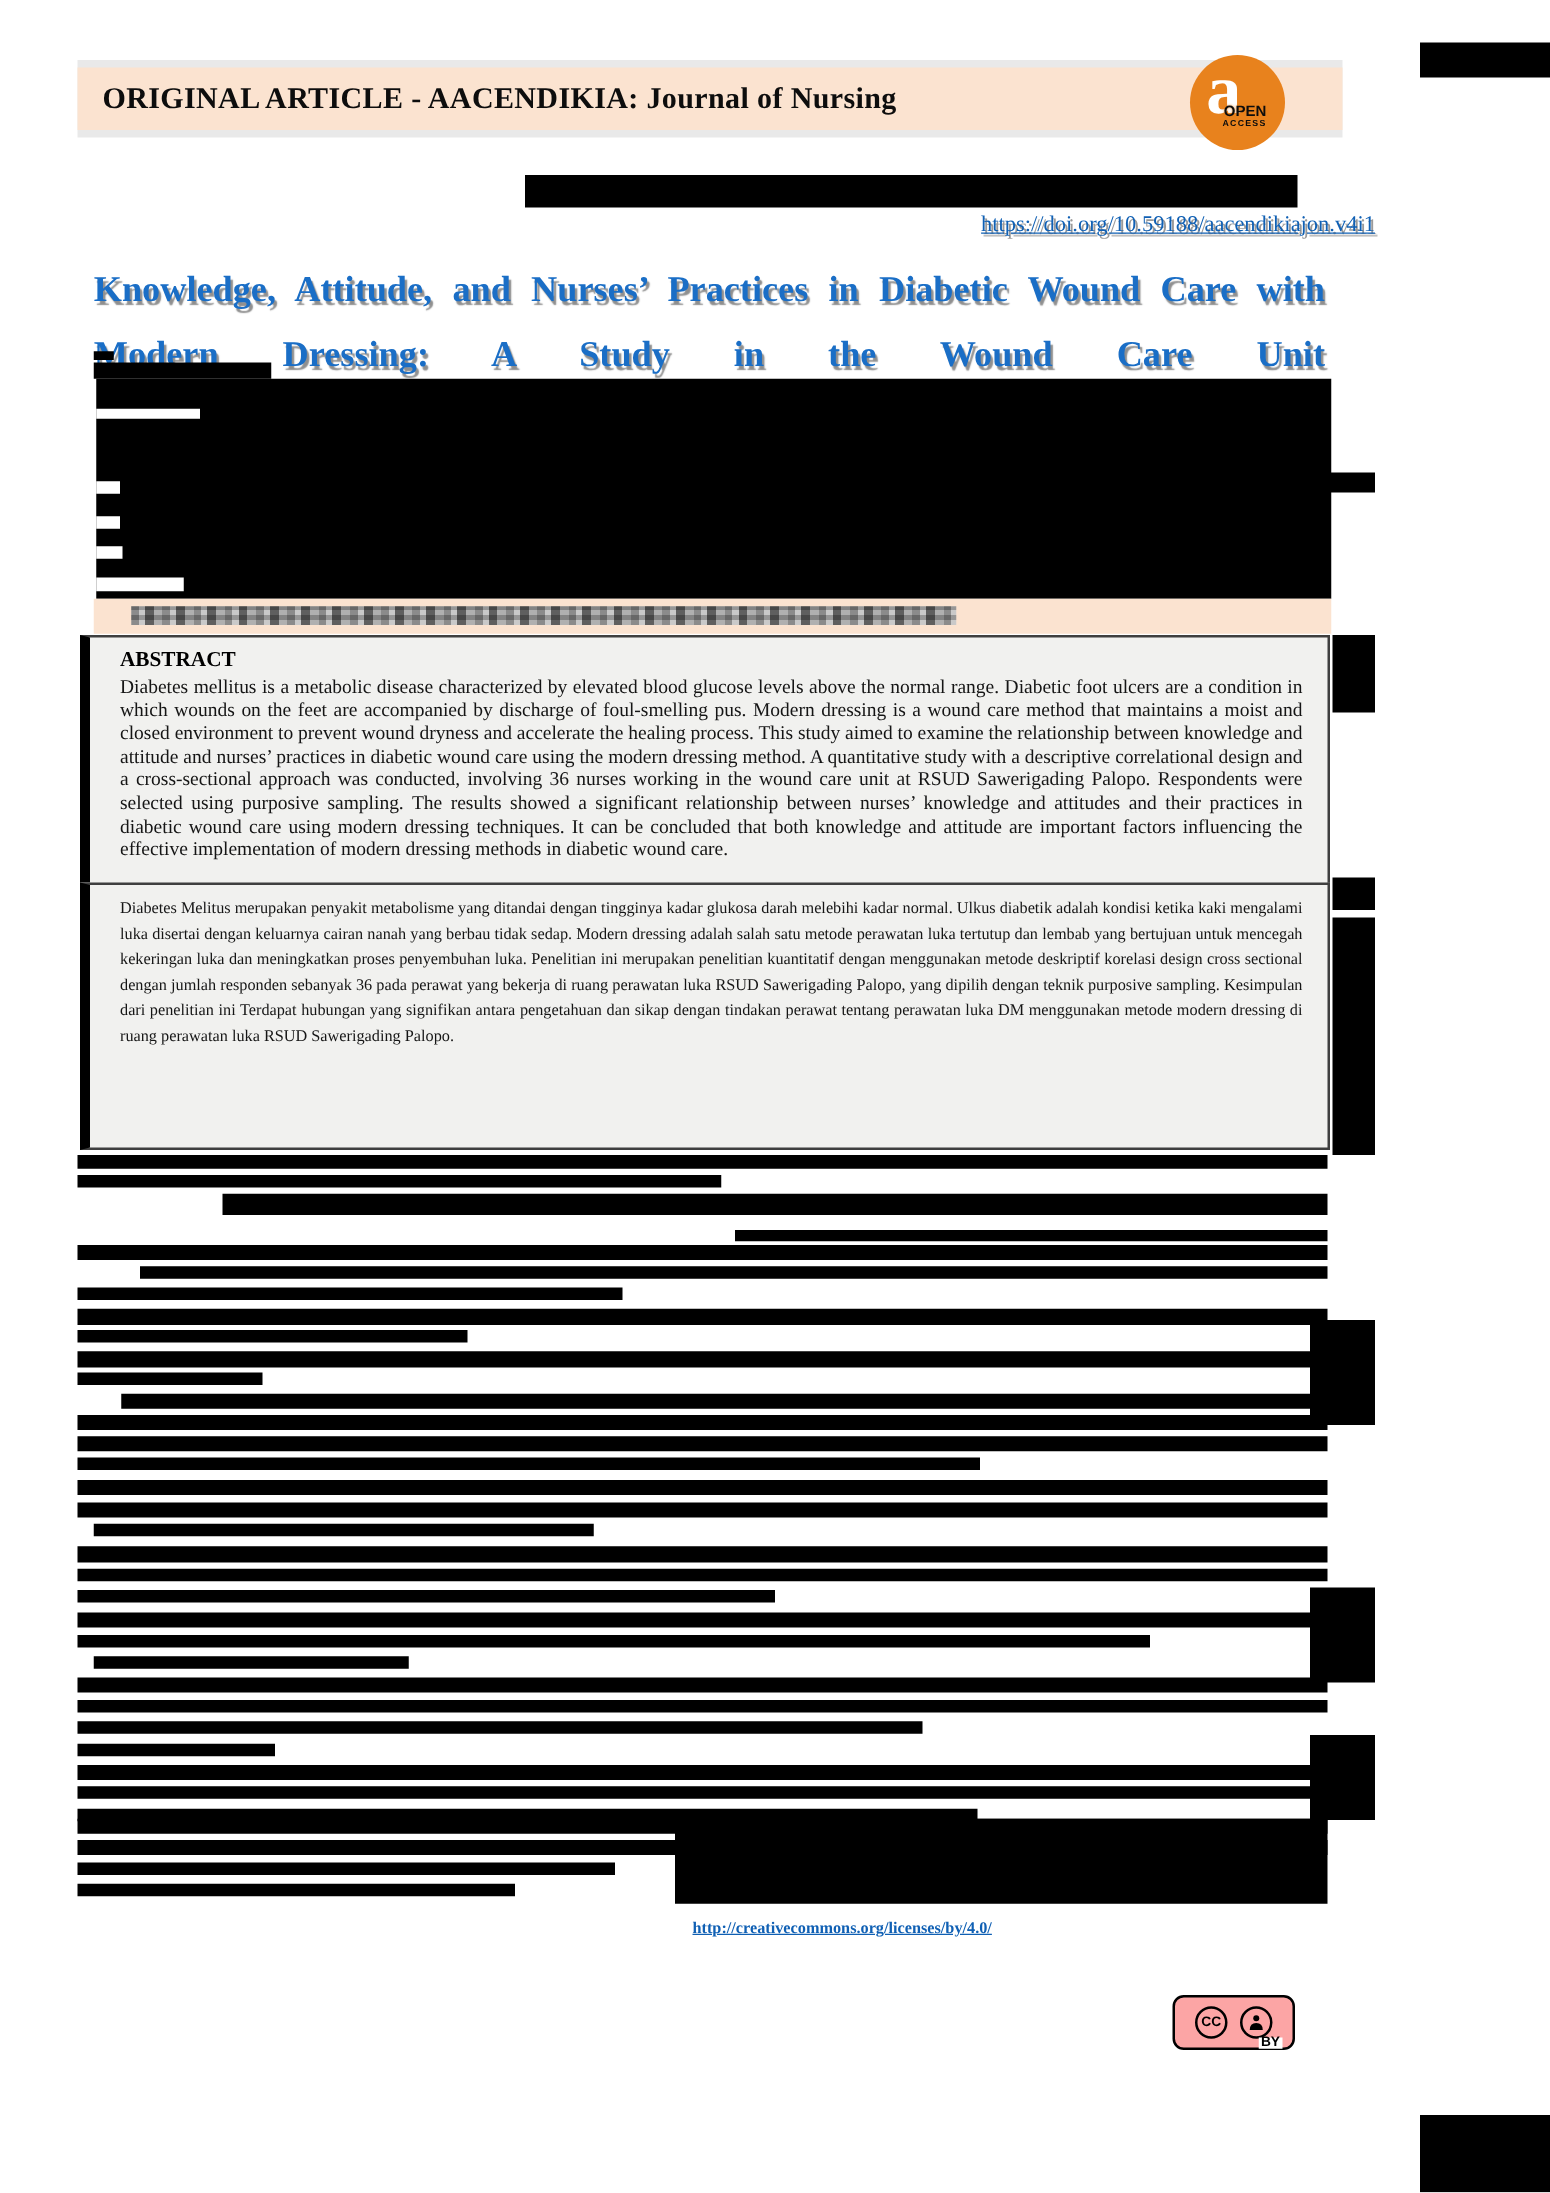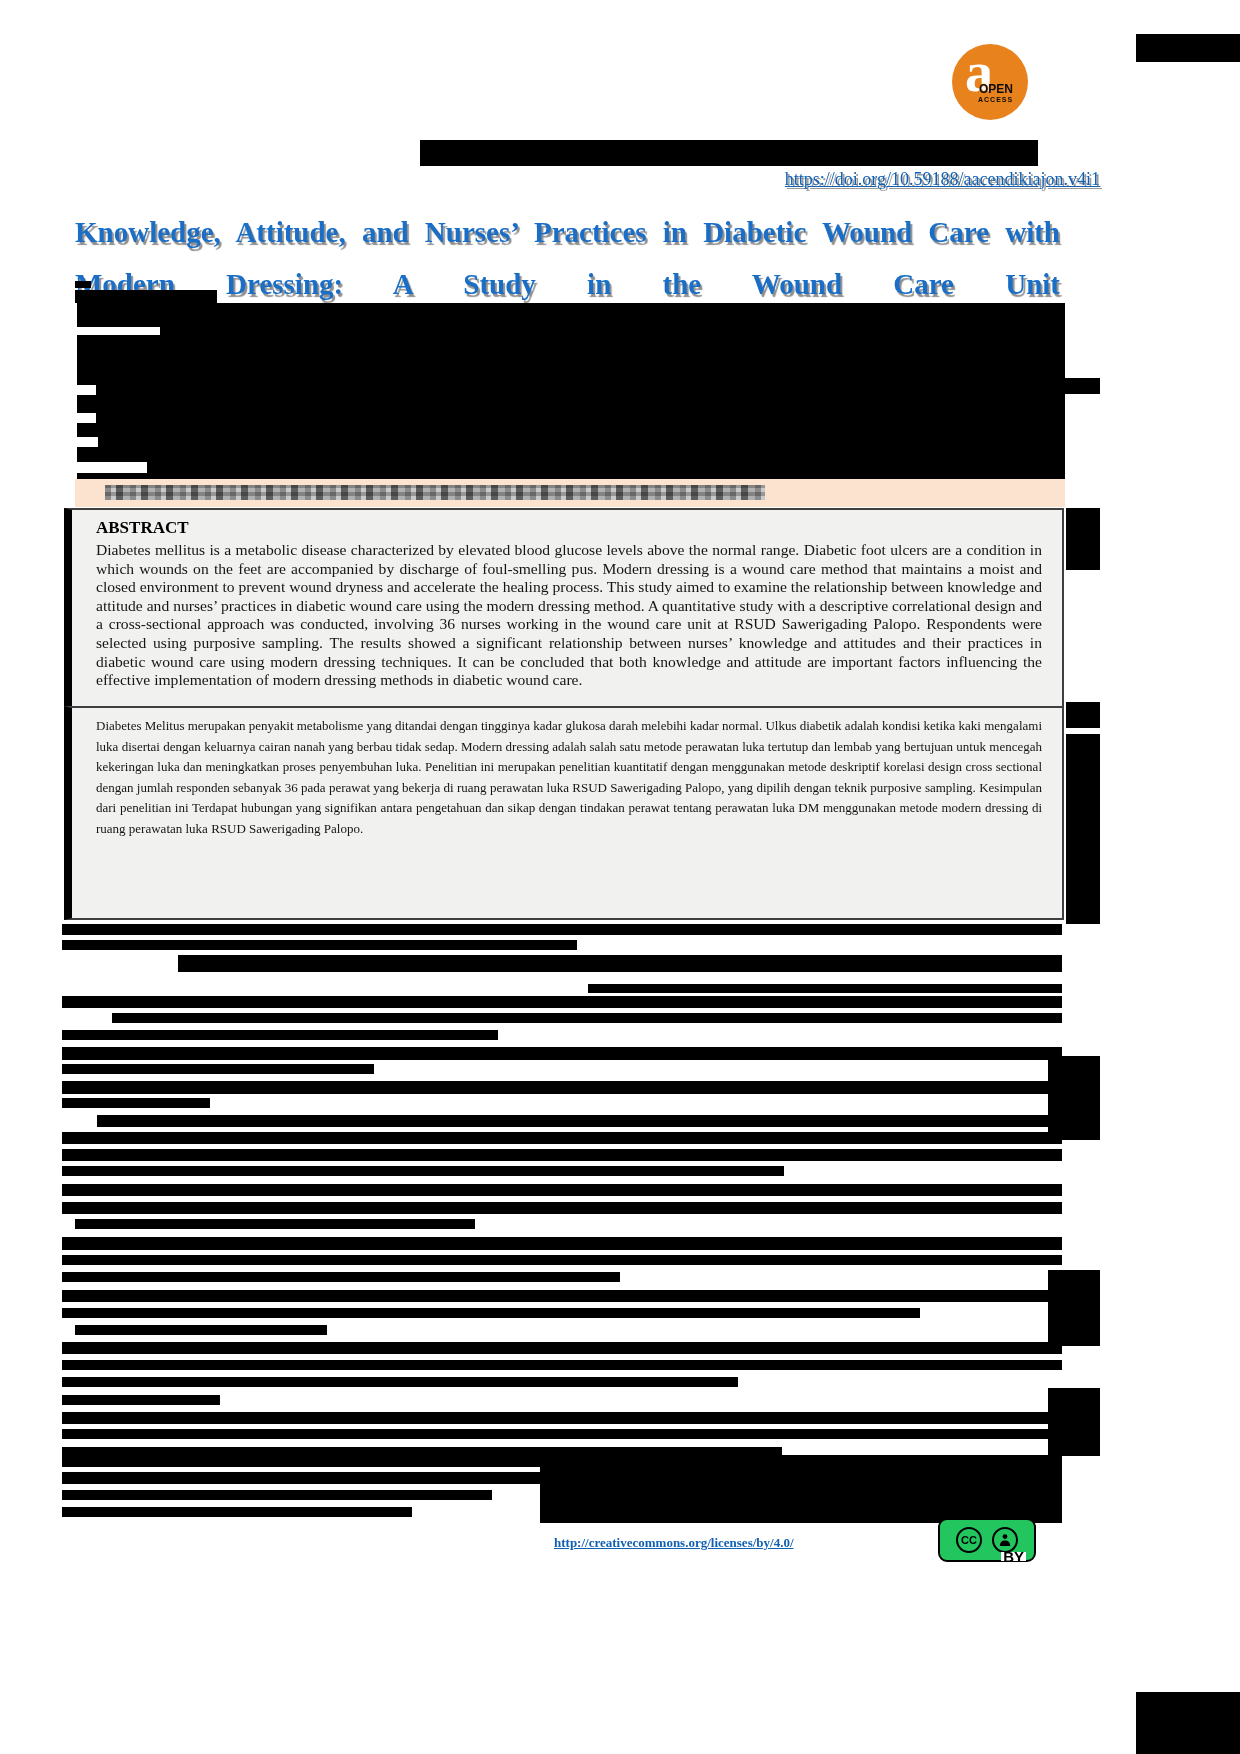--- a/index.html
+++ b/index.html
@@ -55,37 +55,42 @@
   }
   #abstract-box{top:508px;height:216px;}
   #abstrak-box{top:706px;height:214px;}
   .abs-heading{font-weight:bold;font-size:17px;margin:0 0 3px 0;color:#000;}
   .abs-body{font-size:15.6px;line-height:18.6px;text-align:justify;color:#151515;margin:0;}
   #abstrak-box .abs-body{font-size:13px;line-height:20.5px;}
   
   #license-link{position:absolute;left:554px;top:1533px;}
   #license-link a{color:#1060b4;font-size:13px;font-weight:bold;text-decoration:underline;}
   #cc-badge{
-    position:absolute;left:938px;top:1518px;width:98px;height:44px;background:#22c55e;
+    position:absolute;left:938px;top:1596px;width:98px;height:44px;background:#fca5a5;
     border:2px solid #000;border-radius:9px;box-sizing:border-box;
     display:flex;align-items:center;justify-content:center;gap:10px;
     font-family:"Liberation Sans",sans-serif;
     text-align:right;
   }
   .cc-circle{width:26px;height:26px;border:2.5px solid #000;border-radius:50%;
     display:flex;align-items:center;justify-content:center;box-sizing:border-box;}
   .cc-circle span{font-weight:bold;font-size:11px;color:#000;}
-  #cc-by-label{position:absolute;right:8px;bottom:-1px;font-size:15px;font-weight:bold;color:#000;
+  #cc-by-label{position:absolute;right:8px;bottom:-1px;font-size:11px;font-weight:bold;color:#000;
     background:#fff;padding:0 2px;line-height:9px;}
 </style>
 </head>
 <body>
 
 <div id="page">
 
+  <div id="banner-wrap">
+    <div id="banner">
+      <span class="banner-text">ORIGINAL ARTICLE - AACENDIKIA: Journal of Nursing</span>
+    </div>
+  </div>
 
   <div id="oa-logo">
     <span class="oa-a">a</span>
     <span class="oa-open">OPEN</span>
     <span class="oa-access">ACCESS</span>
   </div>
 
   <div class="rb" style="left:1136px;top:34px;width:104px;height:28px;"></div>
   <div class="rb" style="left:420px;top:140px;width:618px;height:26px;"></div>
 

